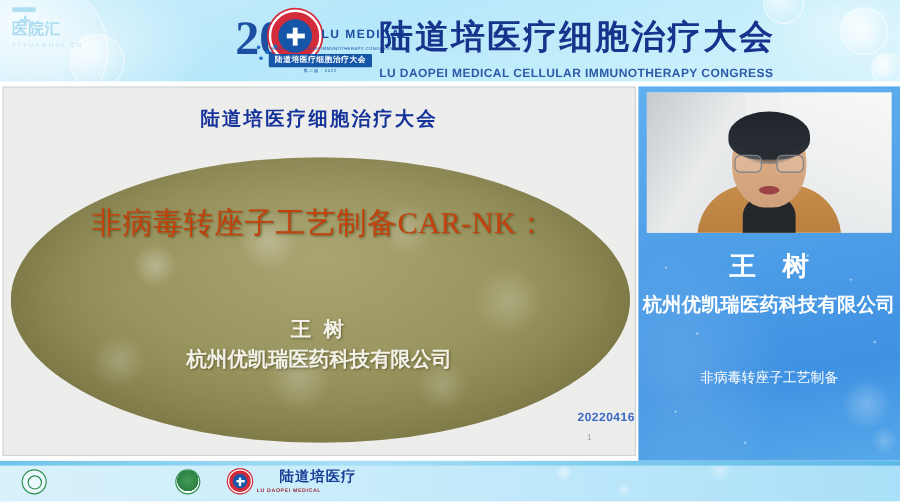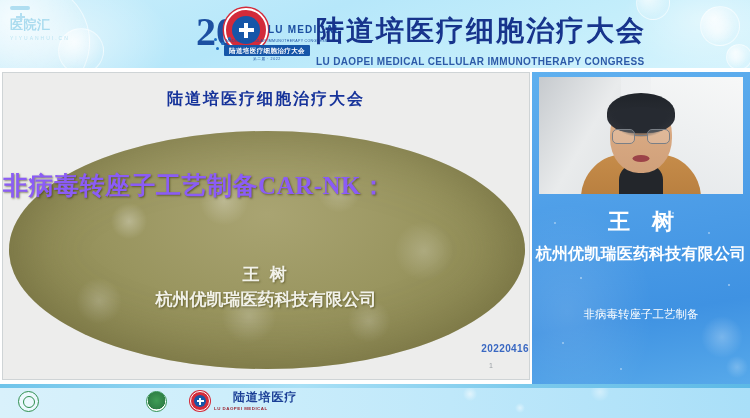--- a/index.html
+++ b/index.html
@@ -85,22 +85,22 @@
                radial-gradient(circle 34px at 215px 70px, rgba(255,255,255,.26), rgba(255,255,255,0) 72%),
                radial-gradient(circle 30px at 330px 60px, rgba(255,255,255,.22), rgba(255,255,255,0) 72%),
                radial-gradient(circle 40px at 415px 120px, rgba(255,255,255,.20), rgba(255,255,255,0) 74%),
                radial-gradient(circle 32px at 90px 170px, rgba(255,255,255,.22), rgba(255,255,255,0) 72%),
                radial-gradient(circle 38px at 240px 185px, rgba(255,255,255,.22), rgba(255,255,255,0) 72%),
                radial-gradient(circle 30px at 360px 190px, rgba(255,255,255,.20), rgba(255,255,255,0) 72%),
                radial-gradient(ellipse at 50% 35%, #a9a472 0%, #99955f 45%, #8a8650 75%, #817d4c 100%);
   }
   .ellipse-dim { position:absolute; inset:0; border-radius:50%;
                  box-shadow: inset 0 0 60px rgba(90,86,48,.45); }
-  .slide-title { position:absolute; left:0; top:96px; width:100%; text-align:left;
-                 font-size:25px; font-weight:bold; color:#8b5cf6; letter-spacing:.5px;
+  .slide-title { position:absolute; left:0; top:96px; width:100%; text-align:center;
+                 font-size:25px; font-weight:normal; color:#c2410c; letter-spacing:.5px;
                  font-family:"Liberation Serif", serif;
                  text-shadow:1px 1px 2px rgba(60,55,10,.6); }
   .slide-sub   { position:absolute; left:0; top:128px; width:100%; text-align:center;
                  font-size:17px; font-weight:bold; color:#ebee3c;
                  font-family:"Liberation Serif", serif;
                  text-shadow:1px 1px 2px rgba(60,55,10,.6); }
   .slide-author { position:absolute; left:0; top:190px; width:100%; text-align:center;
                   font-size:17px; font-weight:bold; color:#f2f2ea; letter-spacing:3px;
                   font-family:"Liberation Serif", serif;
                   text-shadow:1px 1px 2px rgba(60,55,10,.55); }

